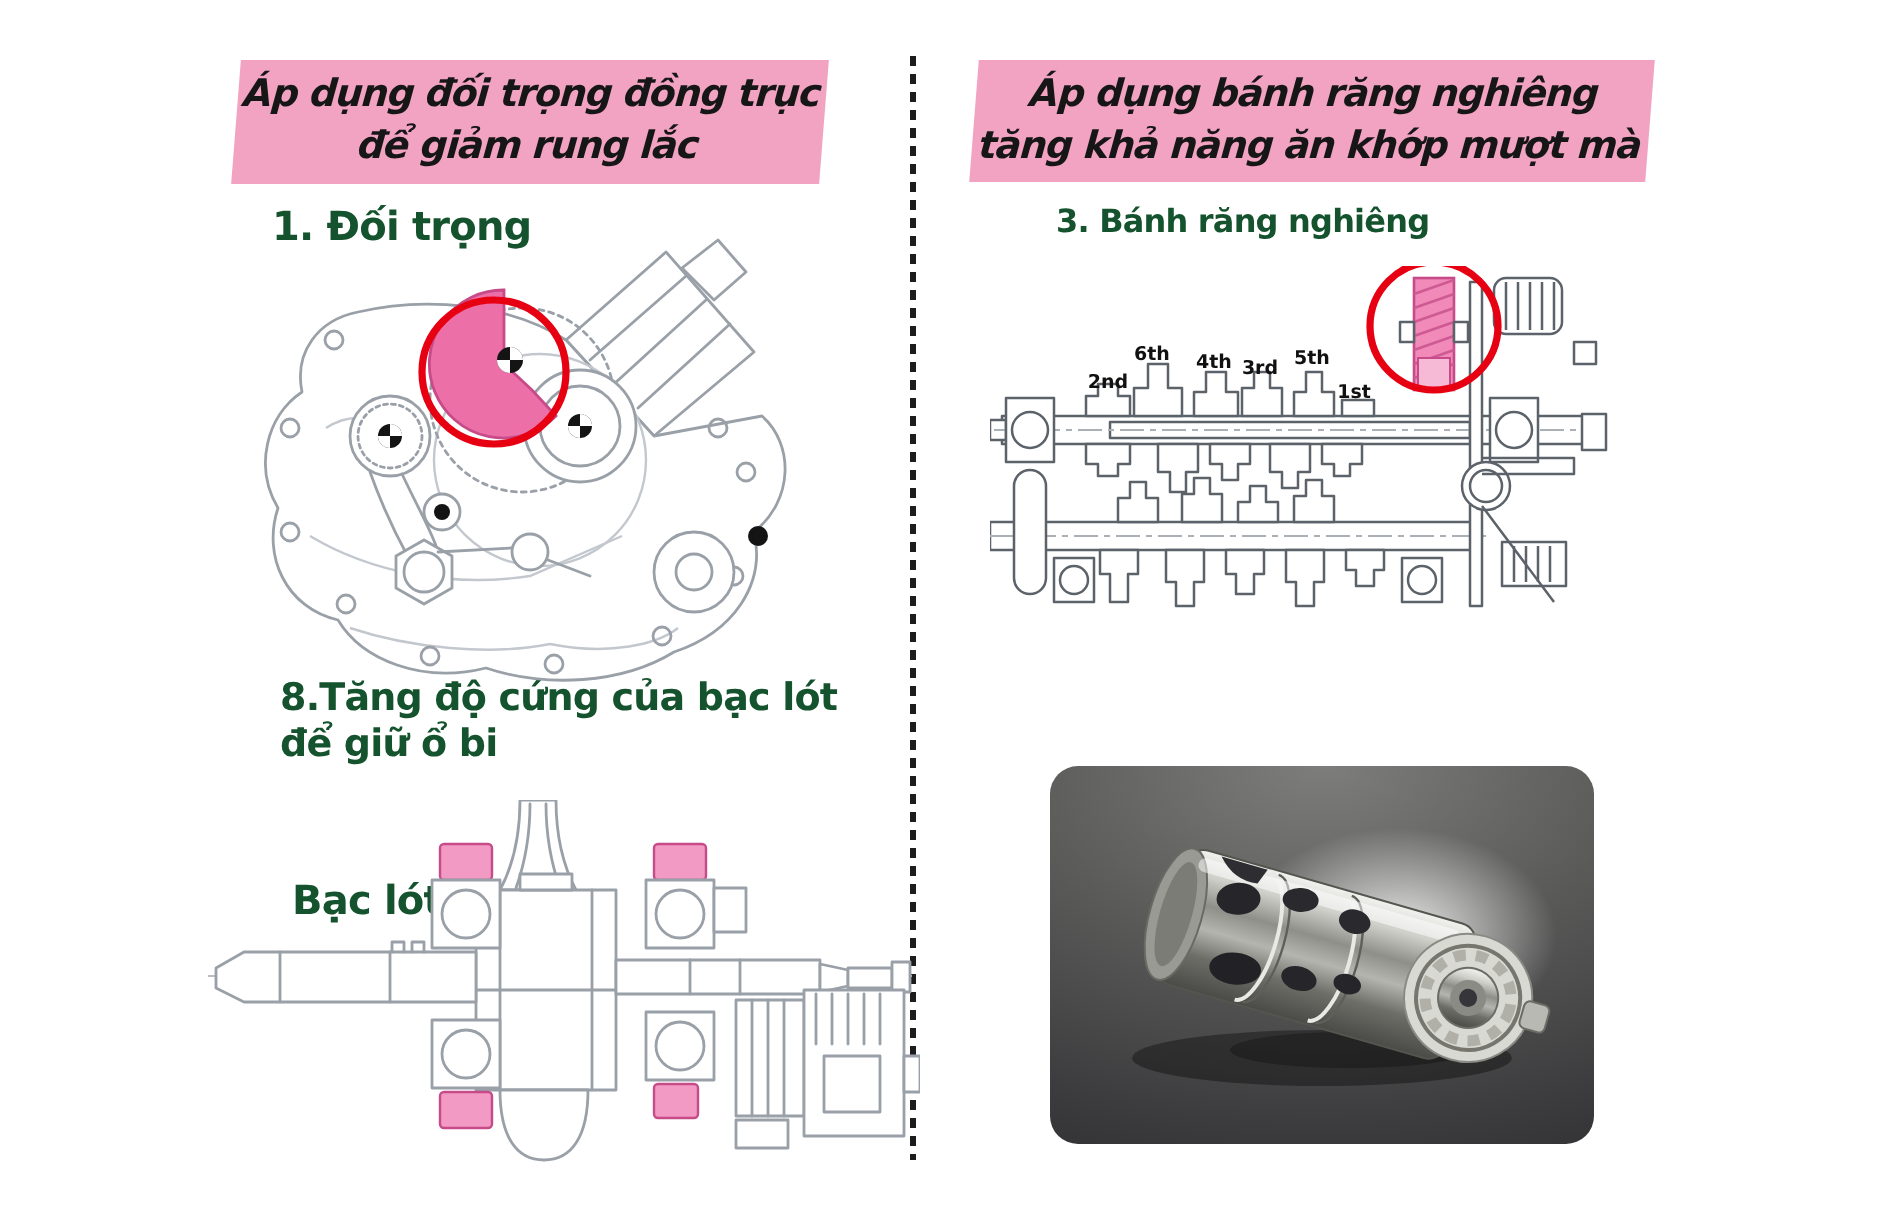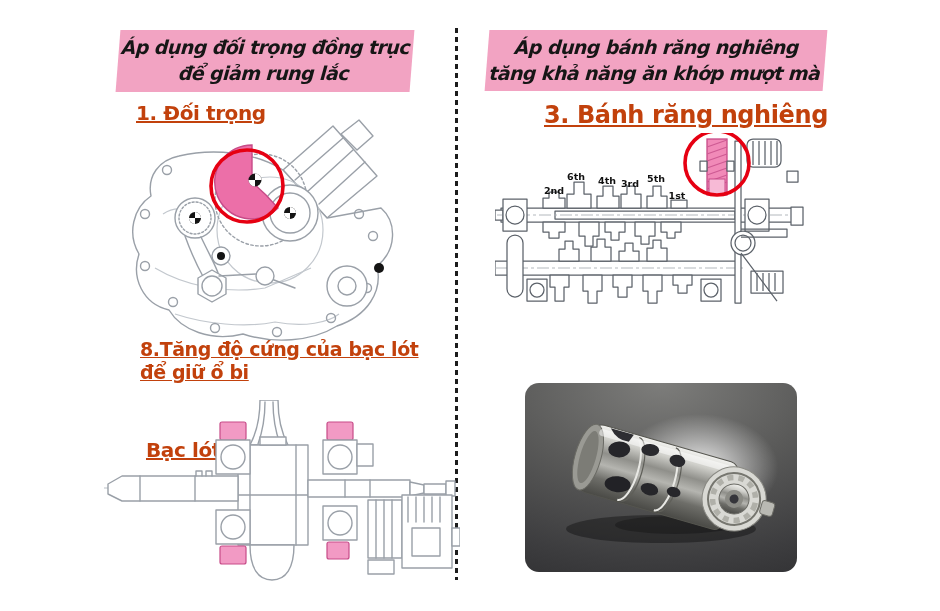--- a/index.html
+++ b/index.html
@@ -9,23 +9,23 @@
   }
   .header-box{
     position:absolute;background:#F2A3C2;transform:skewX(-4.5deg);
     display:flex;flex-direction:column;justify-content:center;align-items:center;
     text-align:center;font-style:italic;font-weight:bold;color:#161616;
     letter-spacing:-0.6px;
   }
   .header-box .hline{display:block;white-space:nowrap;}
   #left-header{left:118px;top:30px;width:294px;height:62px;font-size:19px;line-height:1.35;}
   #right-header{left:487px;top:30px;width:338px;height:61px;font-size:19px;line-height:1.35;}
-  .step-label{position:absolute;font-weight:bold;color:#c2410c;letter-spacing:-0.4px;white-space:nowrap;text-decoration:underline;}
+  .step-label{position:absolute;font-weight:bold;color:#14532d;letter-spacing:-0.4px;white-space:nowrap;}
   #step1-label{left:136px;top:101px;font-size:20px;}
-  #step3-label{left:544px;top:101px;font-size:24px;}
+  #step3-label{left:528px;top:101px;font-size:16px;}
   #step2-label{left:140px;top:338px;font-size:19px;line-height:1.22;}
   #bushing-label{left:146px;top:438px;font-size:20px;}
   #step4-label{left:515px;top:338px;width:300px;text-align:center;font-size:19px;}
   #divider{
     position:absolute;left:455px;top:28px;width:3px;height:552px;
     background:repeating-linear-gradient(180deg,#1c1c1c 0 5px,transparent 5px 9px);
   }
   .diagram{position:absolute;}
   #photo-frame{
     position:absolute;left:525px;top:383px;width:272px;height:189px;border-radius:14px;

